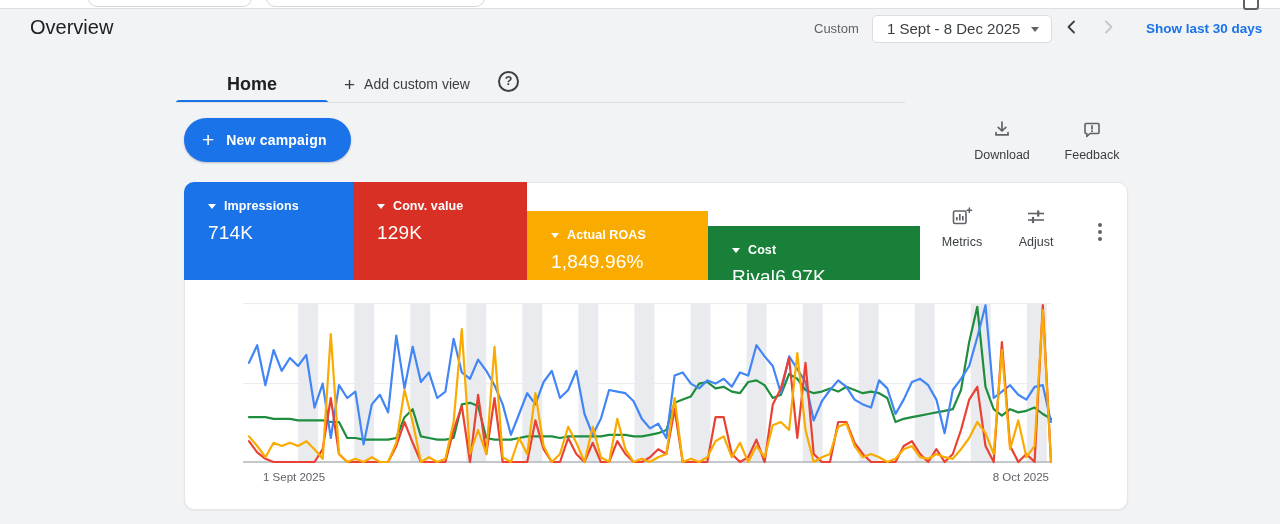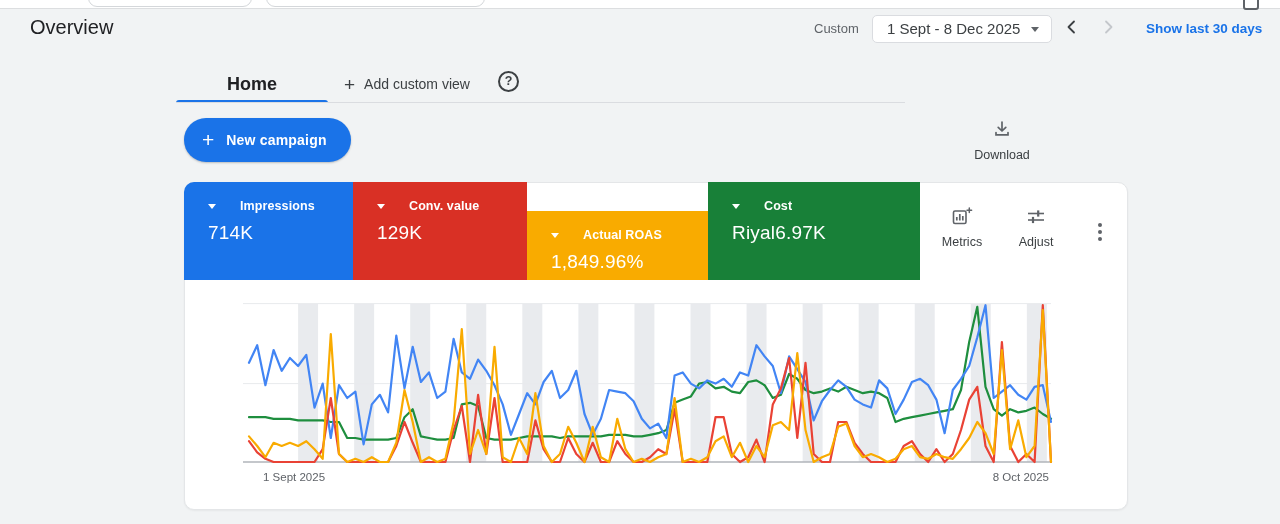--- a/index.html
+++ b/index.html
@@ -40,22 +40,22 @@
   .icon-btn{position:absolute;top:119px;width:66px;text-align:center;cursor:pointer;}
   .icon-btn .ic{display:inline-block;height:20px;}
   .icon-btn .lbl{display:block;margin-top:5px;font-size:12.5px;color:#3c4043;}
   .dl-btn{left:969px;}
   .fb-btn{left:1059px;}
 
   
   .panel{position:absolute;left:184px;top:182px;width:944px;height:328px;background:#fff;border:1px solid #e4e6e8;box-sizing:border-box;border-radius:10px;box-shadow:0 1px 2px rgba(0,0,0,.05);}
   .metric-bar{position:absolute;left:-1px;top:-1px;height:98px;display:flex;border-radius:10px 0 0 0;overflow:hidden;}
   .metric-card{height:98px;box-sizing:border-box;padding:17px 0 0 24px;color:#fff;cursor:pointer;}
-  .mc0{width:169px;} .mc1{width:174px;} .mc2{width:181px;margin-top:29px;} .mc3{width:212px;}
-  .metric-card .label-row{display:flex;align-items:center;gap:24px;text-align:center;}
+  .mc0{width:169px;} .mc1{width:174px;} .mc2{width:181px;margin-top:29px;} .mc3{width:212px;margin-top:44px;}
+  .metric-card .label-row{display:flex;align-items:center;gap:8px;text-align:center;}
   .metric-card .card-caret{width:0;height:0;border-left:4px solid transparent;border-right:4px solid transparent;border-top:5px solid #fff;}
   .metric-card .label{font-size:12.5px;font-weight:700;letter-spacing:.1px;}
   .metric-card .value{margin-top:9px;font-size:19px;font-weight:400;letter-spacing:.2px;}
 
   .tools{position:absolute;left:719px;top:0;width:224px;height:98px;}
   .tool-btn{position:absolute;top:24px;width:64px;text-align:center;cursor:pointer;}
   .tool-metrics{left:26px;} .tool-adjust{left:100px;}
   .tool-btn .lbl{display:block;margin-top:4px;font-size:12.5px;color:#3c4043;}
   .kebab{position:absolute;left:188px;top:33px;width:16px;height:32px;cursor:pointer;display:flex;flex-direction:column;align-items:center;justify-content:center;gap:3px;}
   .kebab i{width:4px;height:4px;border-radius:50%;background:#5f6368;}
@@ -110,20 +110,30 @@
   </button>
 
   <div class="icon-btn dl-btn">
     <span class="ic">
       <svg width="20" height="20" viewBox="0 0 20 20">
           <path d="M10 3v8.5M6.2 8.3 10 12l3.8-3.7" fill="none" stroke="#5f6368" stroke-width="1.7" stroke-linecap="round" stroke-linejoin="round"></path>
           <path d="M4 13.5v2.3h12v-2.3" fill="none" stroke="#5f6368" stroke-width="1.7" stroke-linecap="round"></path>
         </svg>
     </span>
     <span class="lbl">Download</span>
+  </div>
+  <div class="icon-btn fb-btn">
+    <span class="ic">
+      <svg width="20" height="20" viewBox="0 0 20 20">
+          <path d="M4 4.5h12a1 1 0 0 1 1 1v8a1 1 0 0 1-1 1H8l-3.2 3v-3H4a1 1 0 0 1-1-1v-8a1 1 0 0 1 1-1z" fill="none" stroke="#5f6368" stroke-width="1.6" stroke-linejoin="round"></path>
+          <line x1="10" y1="6.8" x2="10" y2="10" stroke="#5f6368" stroke-width="1.7" stroke-linecap="round"></line>
+          <circle cx="10" cy="12.3" r="1" fill="#5f6368"></circle>
+        </svg>
+    </span>
+    <span class="lbl">Feedback</span>
   </div>
 
   <div class="panel">
 
     <div class="metric-bar">
       <div class="metric-card mc0" style="background: rgb(26, 115, 232);">
         <div class="label-row">
             <span class="card-caret"></span>
             <span class="label">Impressions</span>
           </div>

